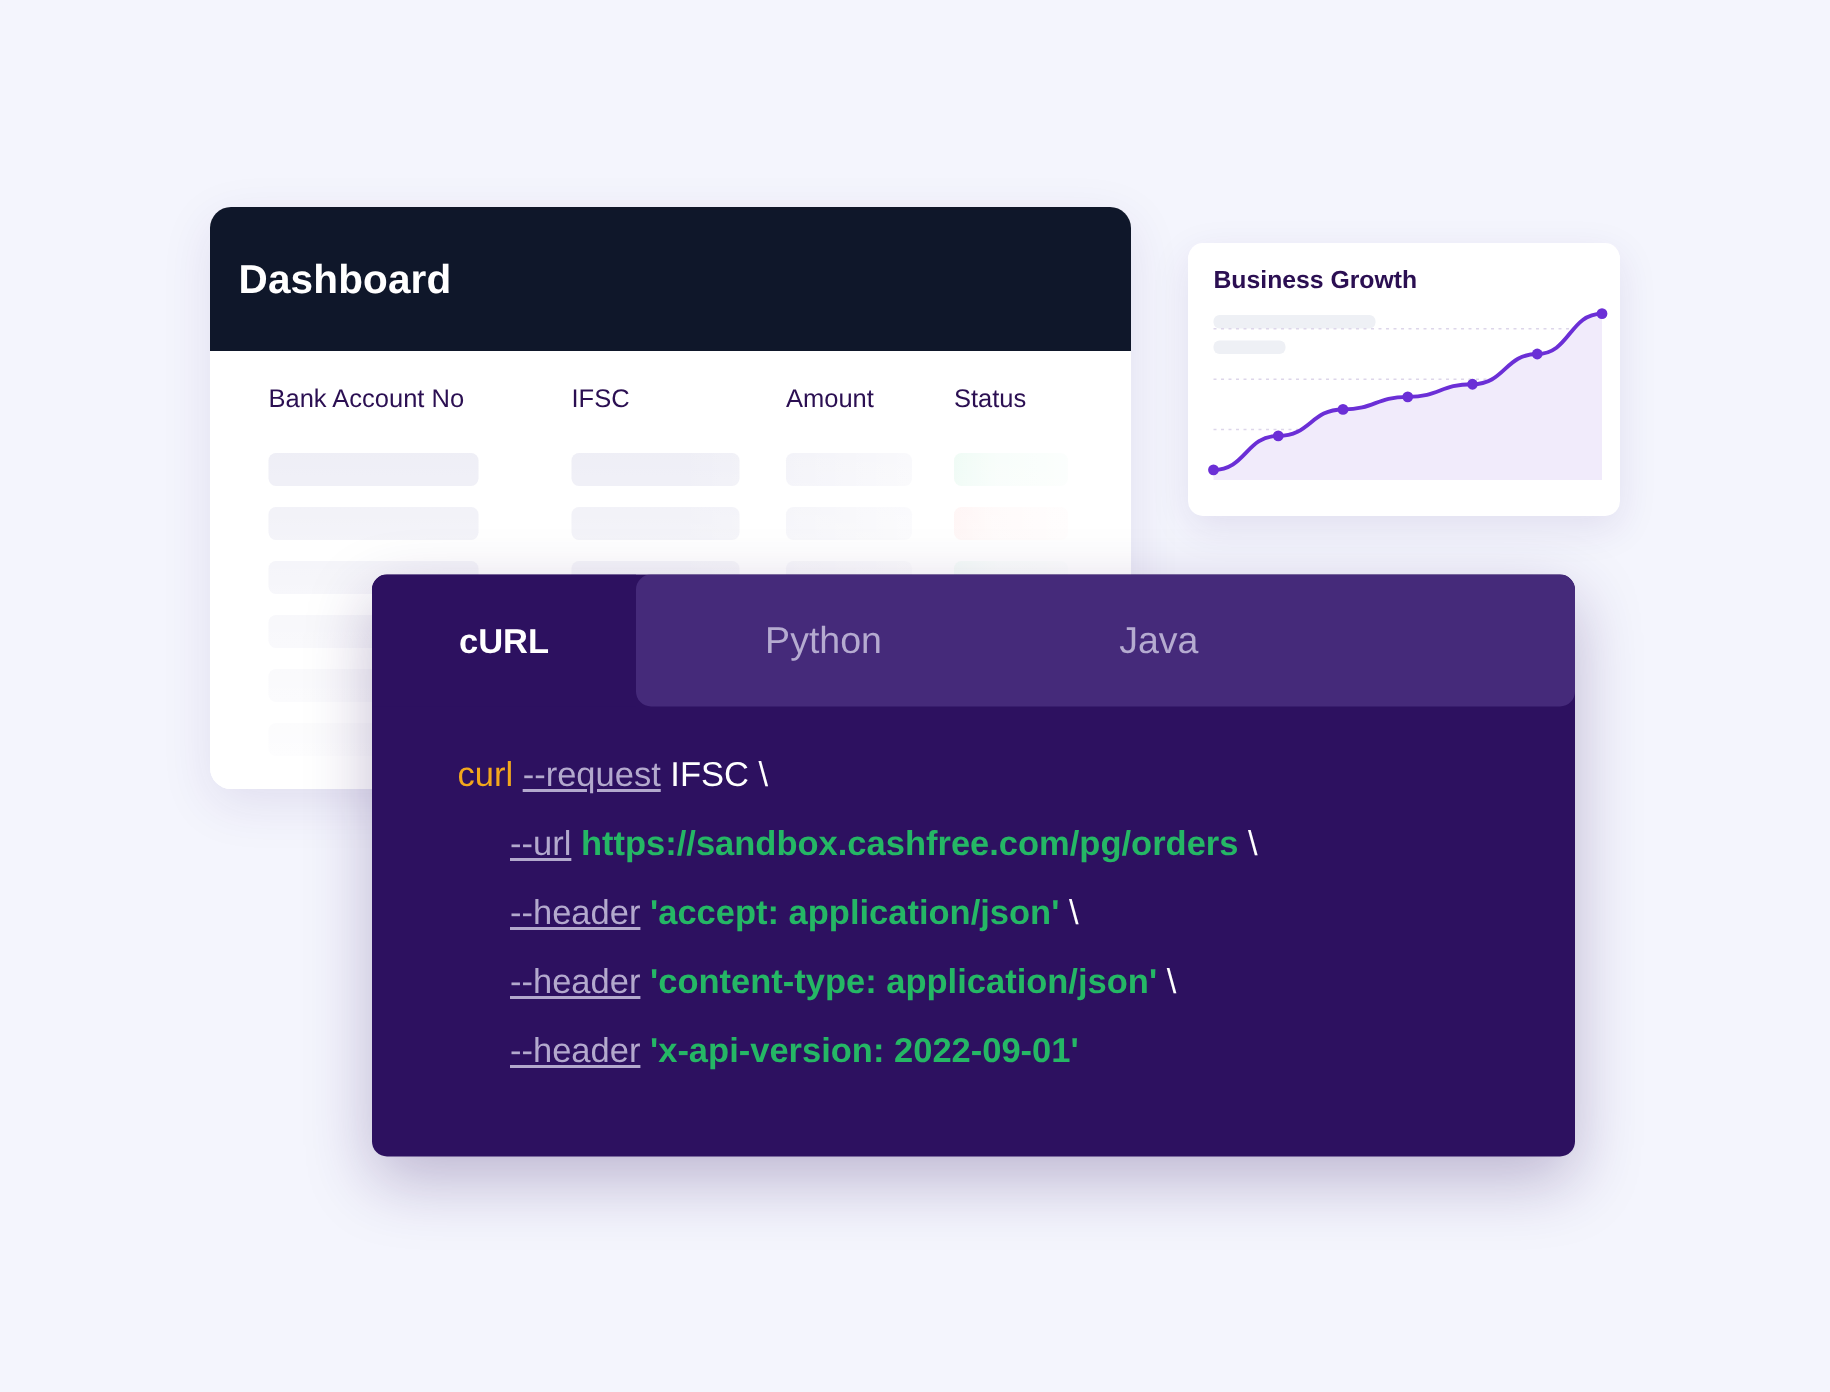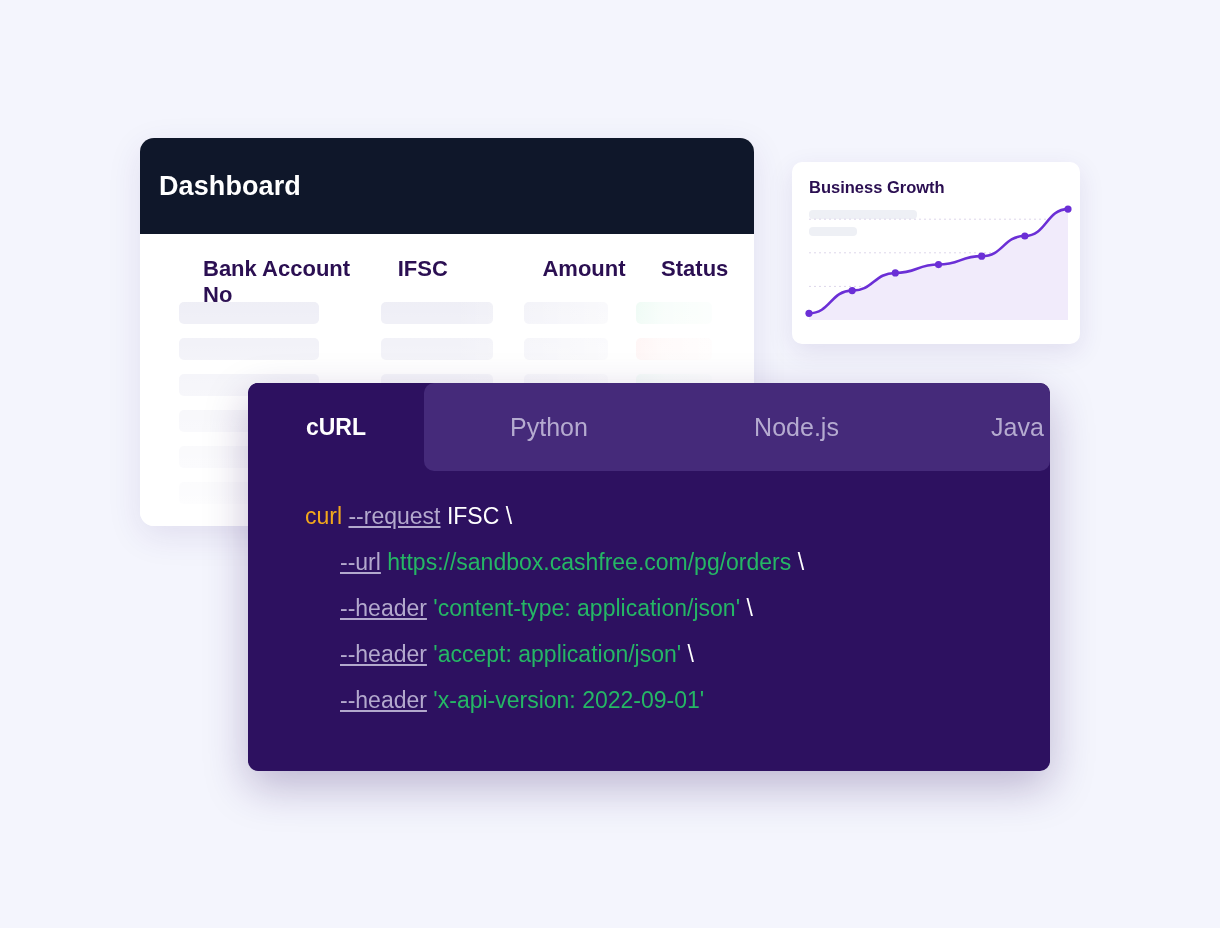--- a/index.html
+++ b/index.html
@@ -48,23 +48,22 @@
     font-weight: bold;
     letter-spacing: 0.1px;
   }
   .table-head {
     display: flex;
     padding: 22px 0 0 39px;
     box-sizing: border-box;
   }
   .th {
     color: #2b0f52;
-    font-size: 22px;
-    font-weight: bold;
-    margin-left: 24px;
+    font-size: 17px;
+    font-weight: normal;
   }
   .col-0 { width: 202px; }
   .col-1 { width: 143px; }
   .col-2 { width: 112px; }
   .col-3 { width: 110px; }
 
   .table-body {
     position: absolute;
     top: 164px;
     left: 0;
@@ -215,21 +214,21 @@
     font-family: "Liberation Sans", sans-serif;
     font-size: 23px;
     line-height: 46px;
     color: #ffffff;
     white-space: pre;
   }
   .code-line.indent { padding-left: 35px; }
   .tok-cmd    { color: #f3a81c; }
   .tok-flag   { color: #b3a9cd; text-decoration: underline; }
   .tok-plain  { color: #ffffff; }
-  .tok-str    { color: #25b765; }
+  .tok-str    { color: #25b765; font-weight: bold; }
 </style>
 </head>
 <body>
 
 <div id="stage">
 
   <div class="dashboard-card">
     <div class="dashboard-header">
       <div class="dashboard-title">Dashboard</div>
     </div>
@@ -343,27 +342,26 @@
         <circle cx="189.66666666666666" cy="94.16" r="3.6" fill="#6b2fd6"></circle>
         <circle cx="232.83333333333334" cy="74" r="3.6" fill="#6b2fd6"></circle>
         <circle cx="276" cy="47.120000000000005" r="3.6" fill="#6b2fd6"></circle>
       </svg>
   </div>
 
   <div class="code-panel">
     <div class="tabbar">
       <div class="tabs" id="inactive-tabs">
           <div class="tab tab-inactive t1">Python</div>
-          <div class="tab tab-inactive t2">Node.js</div>
           <div class="tab tab-inactive t3">Java</div>
         </div>
     </div>
     <div class="tab-active">cURL</div>
     <div class="code-body" id="code-body">
         <div class="code-line"><span class="tok-cmd">curl</span><span class="tok-plain"> </span><span class="tok-flag">--request</span><span class="tok-plain"> IFSC \</span></div>
         <div class="code-line indent"><span class="tok-flag">--url</span><span class="tok-plain"> </span><span class="tok-str">https://sandbox.cashfree.com/pg/orders</span><span class="tok-plain"> \</span></div>
+        <div class="code-line indent"><span class="tok-flag">--header</span><span class="tok-plain"> </span><span class="tok-str">'accept: application/json'</span><span class="tok-plain"> \</span></div>
         <div class="code-line indent"><span class="tok-flag">--header</span><span class="tok-plain"> </span><span class="tok-str">'content-type: application/json'</span><span class="tok-plain"> \</span></div>
-        <div class="code-line indent"><span class="tok-flag">--header</span><span class="tok-plain"> </span><span class="tok-str">'accept: application/json'</span><span class="tok-plain"> \</span></div>
         <div class="code-line indent"><span class="tok-flag">--header</span><span class="tok-plain"> </span><span class="tok-str">'x-api-version: 2022-09-01'</span></div>
       </div>
   </div>
 
 </div>
 
 </body></html>

